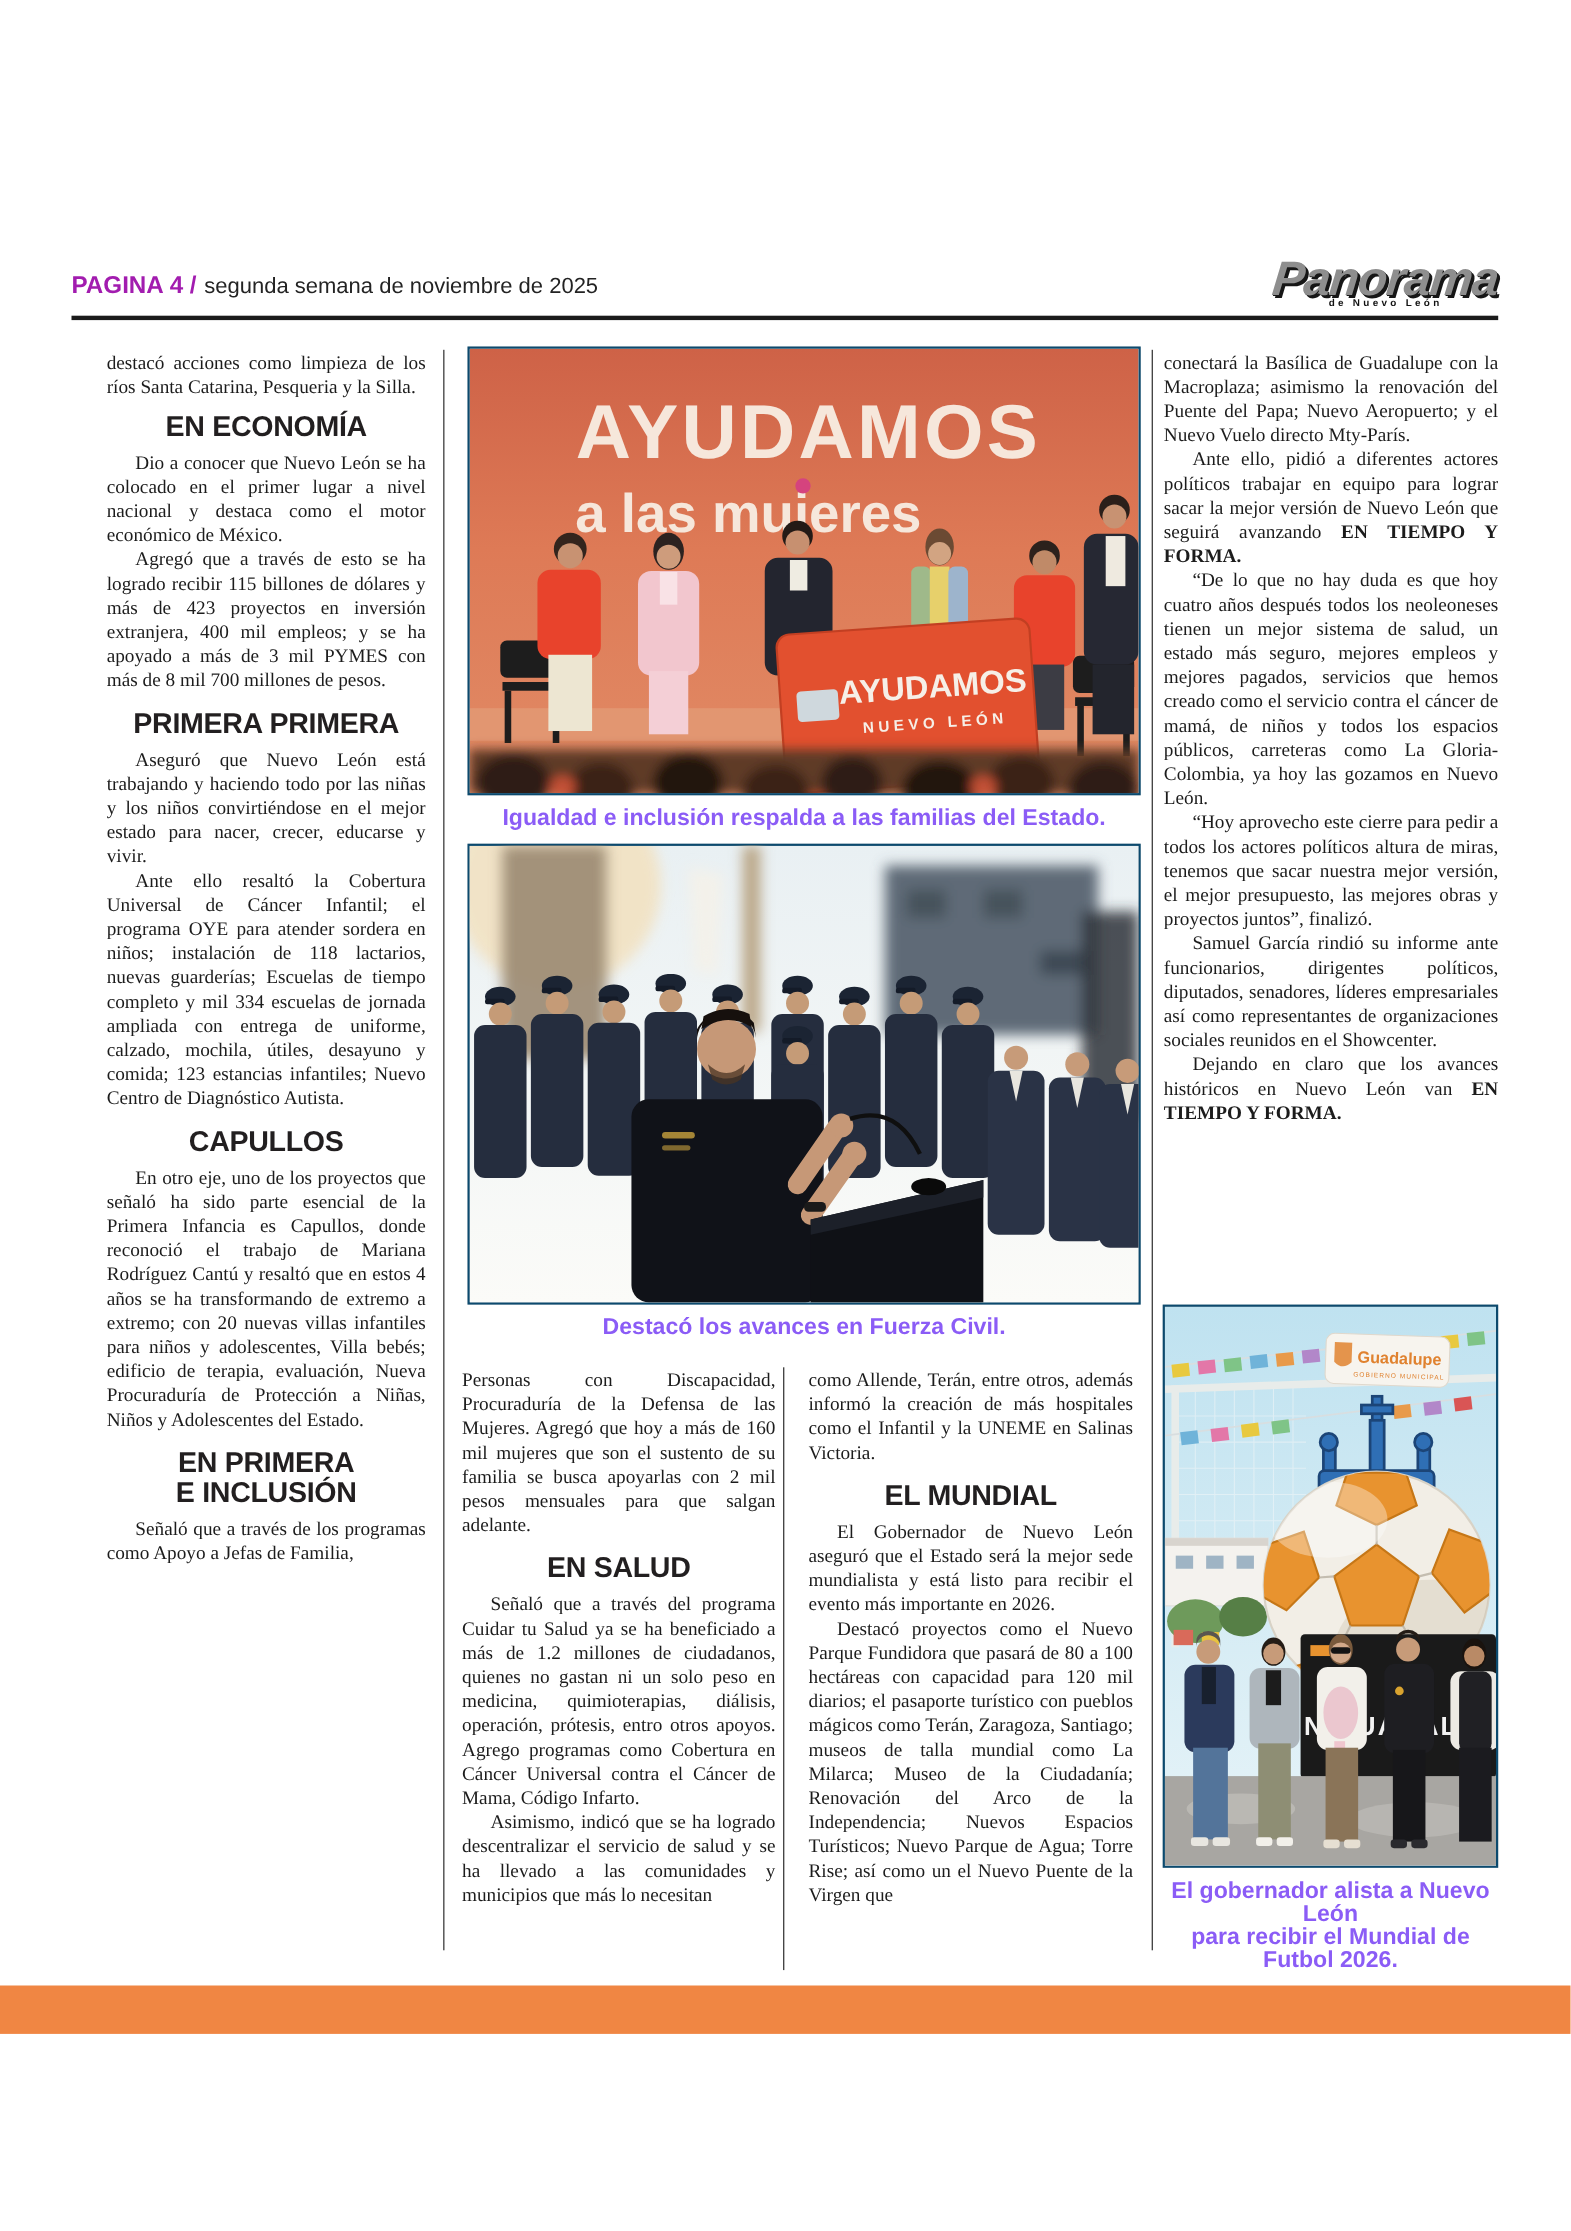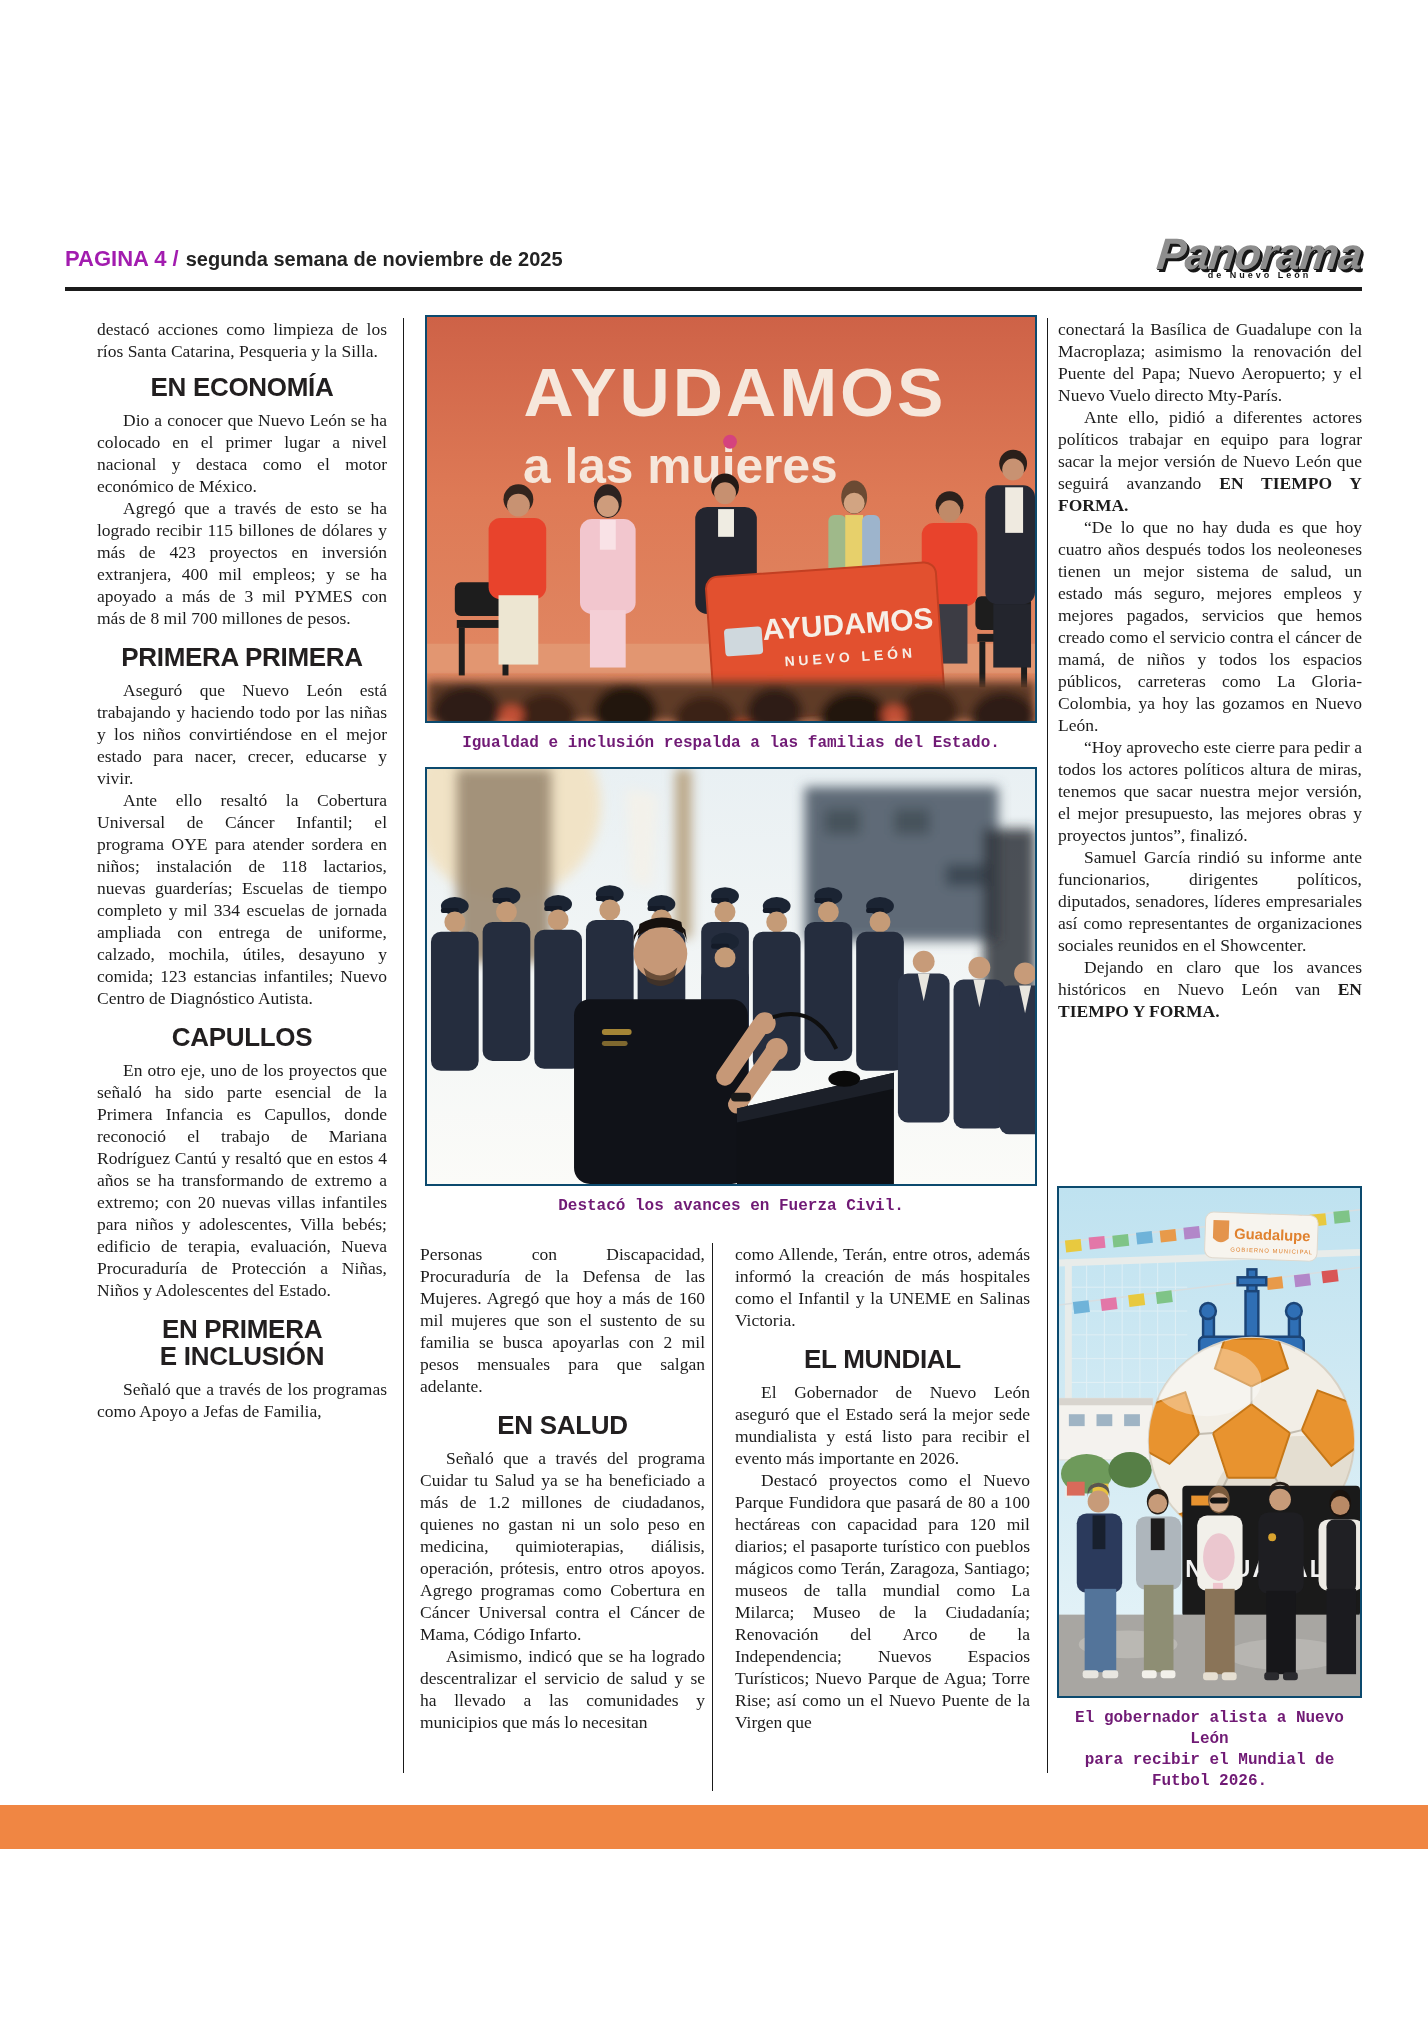--- a/index.html
+++ b/index.html
@@ -1,42 +1,42 @@
 <!DOCTYPE html>
 <html lang="es"><head>
 <meta charset="utf-8">
 <style>
   html,body{margin:0;padding:0;background:#ffffff;}
   .page{position:relative;width:1428px;height:2028px;background:#ffffff;overflow:hidden;
         font-family:"Liberation Serif",serif;color:#1c1c1c;}
   
   .masthead{position:absolute;left:65px;top:246px;width:1297px;height:40px;}
   .page-label{font-family:"Liberation Sans",sans-serif;font-weight:700;font-size:22px;color:#a21caf;}
-  .page-date{font-family:"Liberation Sans",sans-serif;font-weight:700;font-size:20px;color:#232323;margin-left:7px;}
+  .page-date{font-family:"Liberation Sans",sans-serif;font-weight:400;font-size:20px;color:#232323;margin-left:7px;}
   .logo{position:absolute;right:0;top:-14px;text-align:center;}
   .logo-title{font-family:"Liberation Sans",sans-serif;font-weight:900;font-style:italic;
       font-size:44px;line-height:44px;color:#8e8e8e;letter-spacing:-1px;
       text-shadow:3px 3px 0 #161616, 1px 1px 0 #161616;transform:skewX(-6deg);display:inline-block;}
   .logo-sub{font-family:"Liberation Sans",sans-serif;font-weight:700;font-size:9px;color:#111;
       letter-spacing:3px;margin-top:-6px;}
   .rule{position:absolute;left:65px;top:287px;width:1297px;height:4px;background:#1b1b1b;}
   
   .col{position:absolute;text-align:justify;font-size:17.5px;line-height:22px;overflow:hidden;}
   .col p{margin:0;hyphens:auto;}
   .col p.indent{text-indent:26px;}
   .h{font-family:"Liberation Sans",sans-serif;font-weight:700;font-size:26px;line-height:27px;
      letter-spacing:-0.3px;color:#221f20;margin:15px 0 8px;white-space:pre-line;text-align:center;text-indent:0;}
   .h.first{margin-top:0;}
   .bold-run{font-weight:700;}
   .vdiv{position:absolute;width:1px;background:#1a1a1a;}
   
   .photo{position:absolute;border:2px solid #0c4a6e;box-sizing:border-box;background:#ddd;}
   .photo svg{display:block;width:100%;height:100%;}
-  .caption{position:absolute;font-family:Liberation Mono, monospace;font-weight:700;
-     font-size:16px;line-height:21px;color:#701a75;}
+  .caption{position:absolute;font-family:Liberation Sans, sans-serif;font-weight:700;
+     font-size:21px;line-height:21px;color:#8b5cf6;}
   .caption.center{text-align:center;}
   .orange-bar{position:absolute;left:0;top:1805px;width:1428px;height:44px;background:#F08643;}
 </style>
 </head>
 <body>
 
 <div class="page">
 
   <div class="masthead">
     <span class="page-label">PAGINA 4 /</span><span class="page-date">segunda semana de noviembre de 2025</span>

